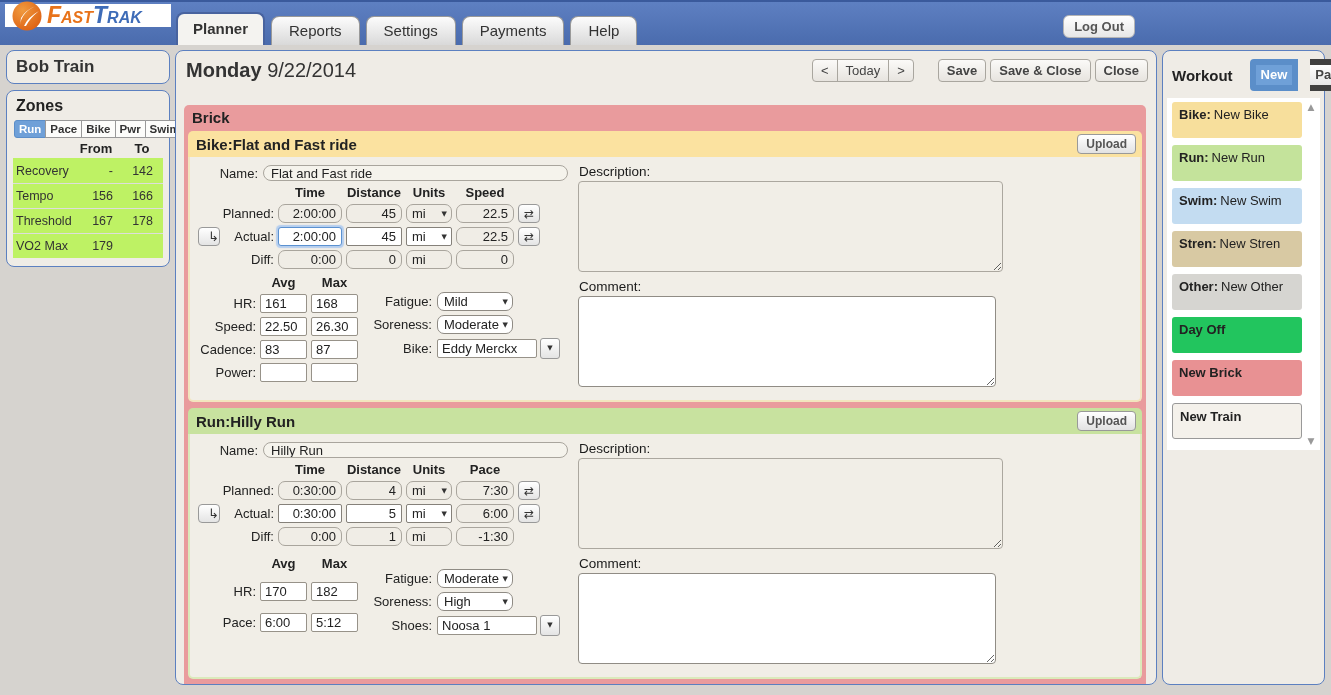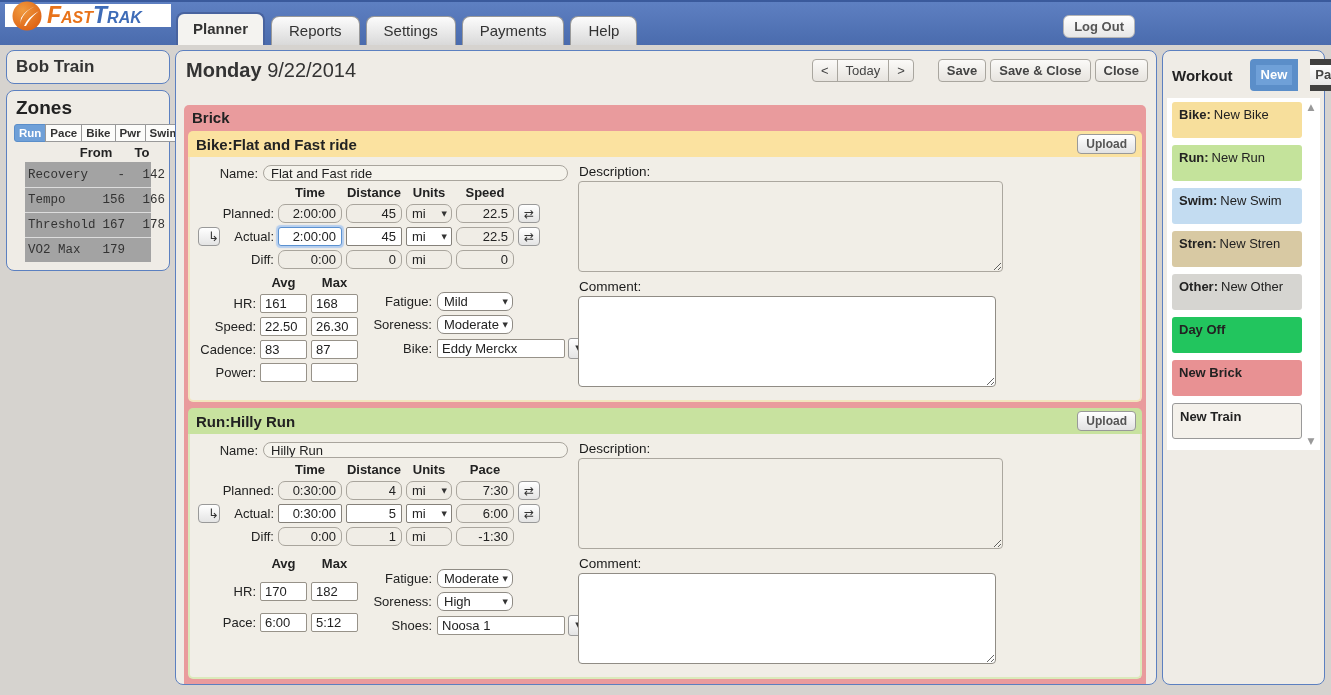--- a/index.html
+++ b/index.html
@@ -39,32 +39,32 @@
     background:linear-gradient(#FFFFFF,#E6E6E6);
     border:1px solid #B5B5B5; border-radius:6px;
     font-weight:bold; font-size:13px; color:#555; padding:3px 10px;
   }
   
   .content { display:flex; gap:5px; padding:5px 6px; height:645px; }
   .panel { border:1.5px solid #5C80C0; border-radius:8px; background:#EFECE6; }
   .left-col { width:164px; display:flex; flex-direction:column; gap:6px; flex:none; }
   .athlete-panel { height:34px; line-height:31px; padding-left:9px; font-weight:bold; font-size:17px; color:#333; }
   .zones-panel { padding:4px 3px 8px; }
-  .zones-title { font-weight:bold; font-size:19px; color:#222; margin:2px 0 5px 6px; }
+  .zones-title { font-weight:bold; font-size:16px; color:#222; margin:2px 0 5px 6px; }
   .ztabs { display:flex; margin-left:4px; }
   .ztab {
     font-size:11.5px; font-weight:bold; color:#333; background:#FCFCFA;
     border:1px solid #999; padding:2px 4px; margin-left:-1px; white-space:nowrap;
   }
   .ztab:first-child { border-radius:3px 0 0 3px; margin-left:0; }
   .ztab:last-child { border-radius:0 3px 3px 0; }
   .ztab.active { background:#6FA0D8; color:#fff; border-color:#5B8EC9; }
   .zhead { display:grid; grid-template-columns:58px 48px 44px; font-weight:bold; font-size:13px; margin:3px 0 2px 4px; }
   .zhead div { text-align:center; }
-  .ztable { background:#a3a3a3; margin:0 15px;font-family:Liberation Mono, monospace; }
+  .ztable { background:#bef264; margin:0 3px; }
   .zrow { display:grid; grid-template-columns:62px 46px 40px; align-items:center; height:25px; border-top:1px solid #DDD; font-size:12.5px; }
   .zrow:first-child { border-top:none; }
   .zrow .zn { padding-left:3px; color:#333; }
   .zrow .zv { text-align:right; padding-right:8px; color:#333; }
   
   .main-panel { flex:1; padding:6px 8px; overflow:hidden; position:relative; }
   .main-header { display:flex; align-items:center; margin:2px 0 7px 2px; }
   .date-title { font-size:20px; color:#333; }
   .date-title .day { font-weight:bold; }
   .spacer { flex:1; }
@@ -143,21 +143,21 @@
     width:100%; height:19px; background:#fff; border:1px solid #979289;
     border-radius:2px; font-size:13px; font-family:inherit; color:#222; padding:1px 4px; text-align:left;
   }
   .sels { margin-left:10px; margin-top:17px; display:flex; flex-direction:column; gap:4px; }
   .sel-row { display:flex; align-items:center; }
   .sel-label { width:64px; text-align:right; margin-right:5px; font-size:13px; color:#222; white-space:nowrap; }
   .sel {
     width:76px; height:19px; background:#fff; border:1px solid #8F8B84; border-radius:7px;
     display:flex; align-items:center; justify-content:space-between; padding:1px 4px 1px 6px; font-size:13px;
   }
-  .gear-input { width:128px; flex:none; }
+  .gear-input { width:100px; flex:none; }
   .gear-btn { width:20px; height:21px; margin-left:3px; border-radius:3px; font-size:8px; }
   .text-col { flex:1; padding-top:1px; }
   .t-label { font-size:13.5px; color:#1a1a1a; margin:0 0 2px 1px; }
   textarea { font-family:inherit; font-size:13px; color:#222; resize:both; overflow:auto; }
   .desc-ta { width:425px; height:91px; background:#F1EEE7; border:1px solid #ABA79F; border-radius:4px; }
   .comm-ta { width:418px; height:91px; background:#fff; border:1px solid #908C85; border-radius:4px; }
   .t-label.second { margin-top:4px; }
   
   .right-col { width:163px; flex:none; padding:5px 4px; display:flex; flex-direction:column; }
   .wk-header { display:flex; align-items:center; margin:3px 2px 7px 5px; }

